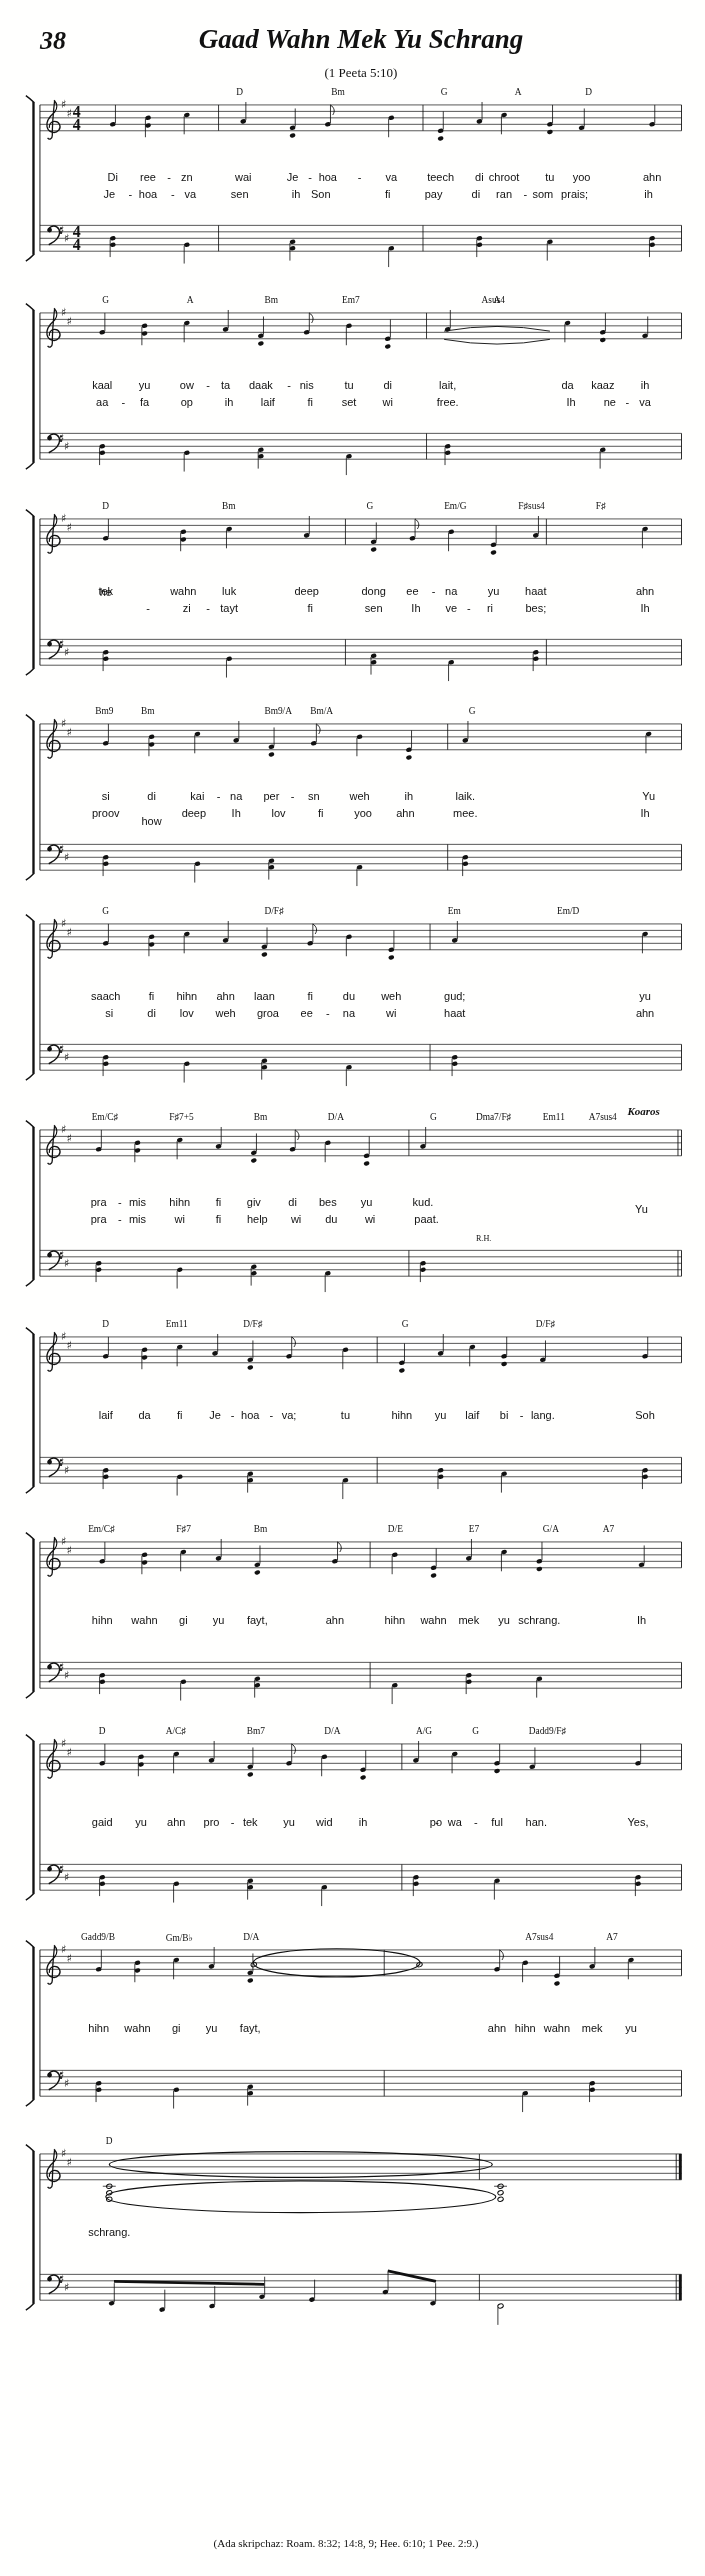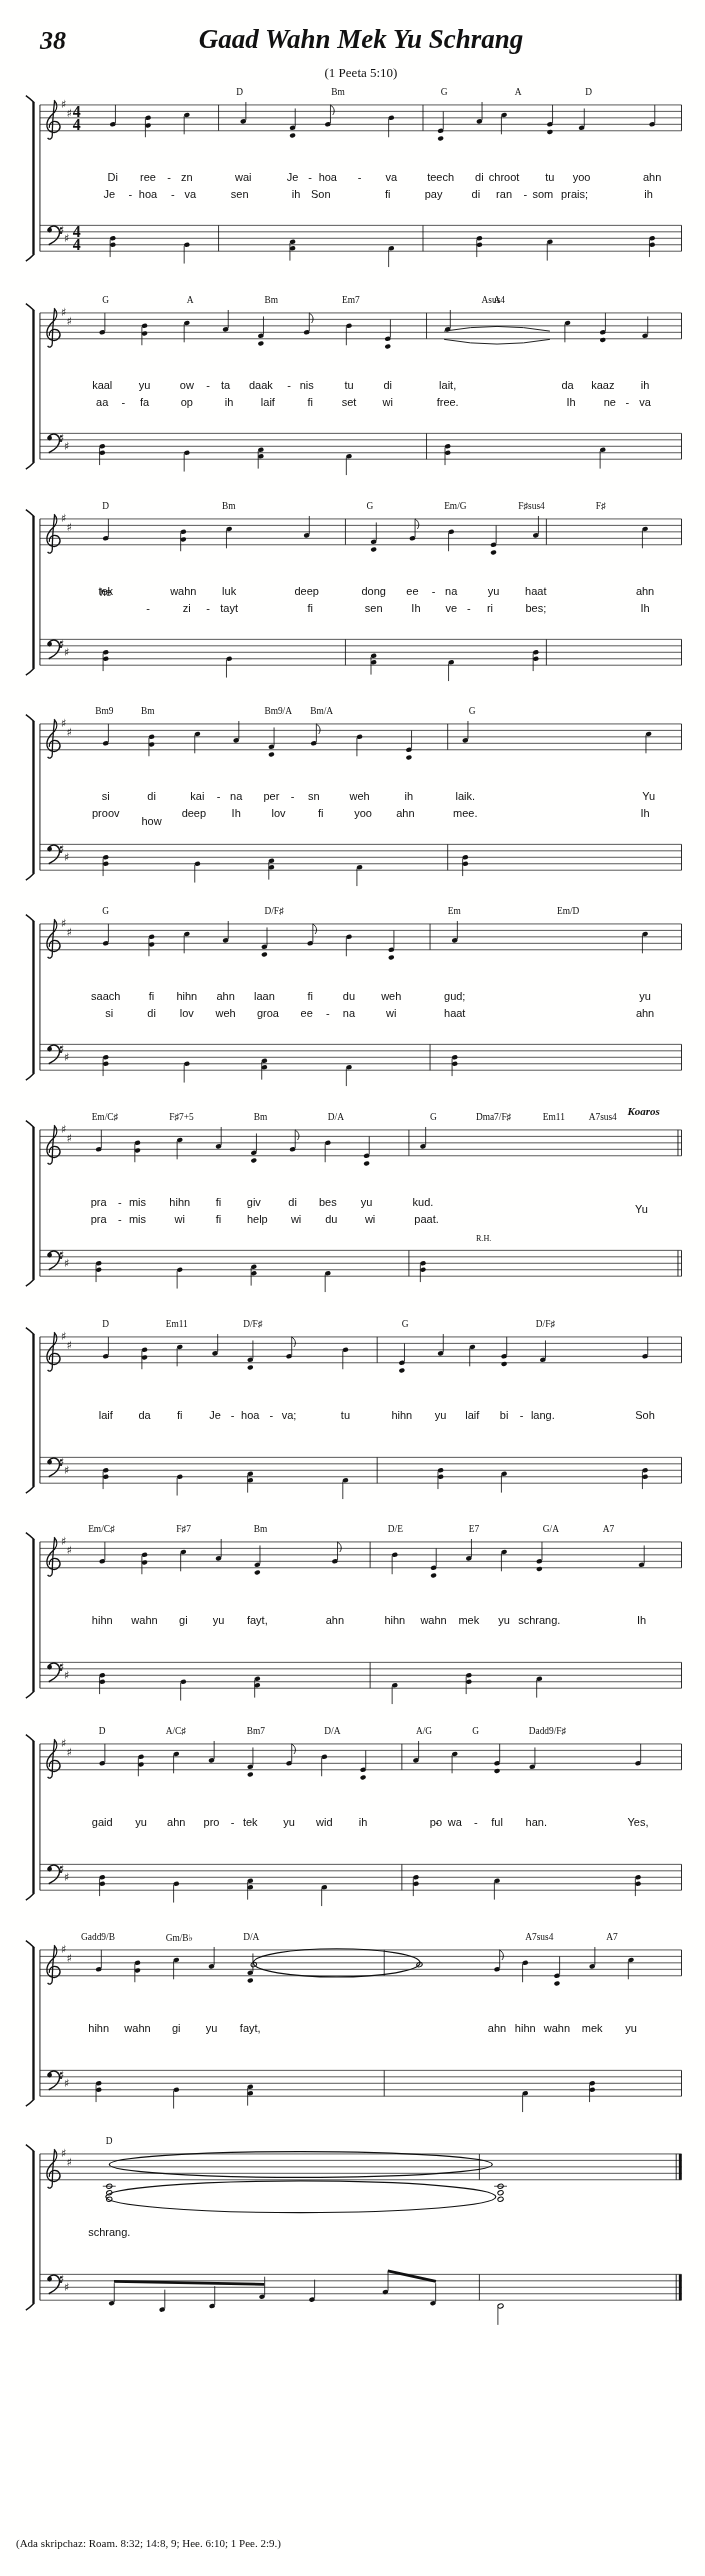--- a/index.html
+++ b/index.html
@@ -8,21 +8,21 @@
   .song-title{position:absolute;left:0;top:23.5px;width:722px;margin:0;text-align:center;
               font:bold italic 27px "Liberation Serif",serif;}
   .song-subtitle{position:absolute;left:0;top:65px;width:722px;text-align:center;
               font:13px "Liberation Serif",serif;}
   .system{position:absolute;left:0;width:705px;height:194px;}
   .notation{position:absolute;left:0;top:0;}
   .chord{position:absolute;top:-1.8px;font:9.4px "Liberation Serif","DejaVu Serif",serif;white-space:nowrap;}
   .lyric{position:absolute;transform:translateX(-50%);font:11px "Liberation Sans","DejaVu Sans",sans-serif;white-space:nowrap;}
   .label-section{position:absolute;top:-9.4px;font:bold italic 11px "Liberation Serif",serif;}
   .label-hand{position:absolute;top:120px;font:8.2px "Liberation Serif",serif;}
-  .footer{position:absolute;top:2537px;left:16px;width:676px;text-align:left;
+  .footer{position:absolute;top:2537px;left:8px;width:676px;text-align:center;
           font:11px "Liberation Serif",serif;}
 </style>
 </head>
 <body>
 
 <div class="page">
   <div class="song-number">38</div>
   <h1 class="song-title">Gaad Wahn Mek Yu Schrang</h1>
   <div class="song-subtitle">(1 Peeta 5:10)</div>
   <div id="systems">

